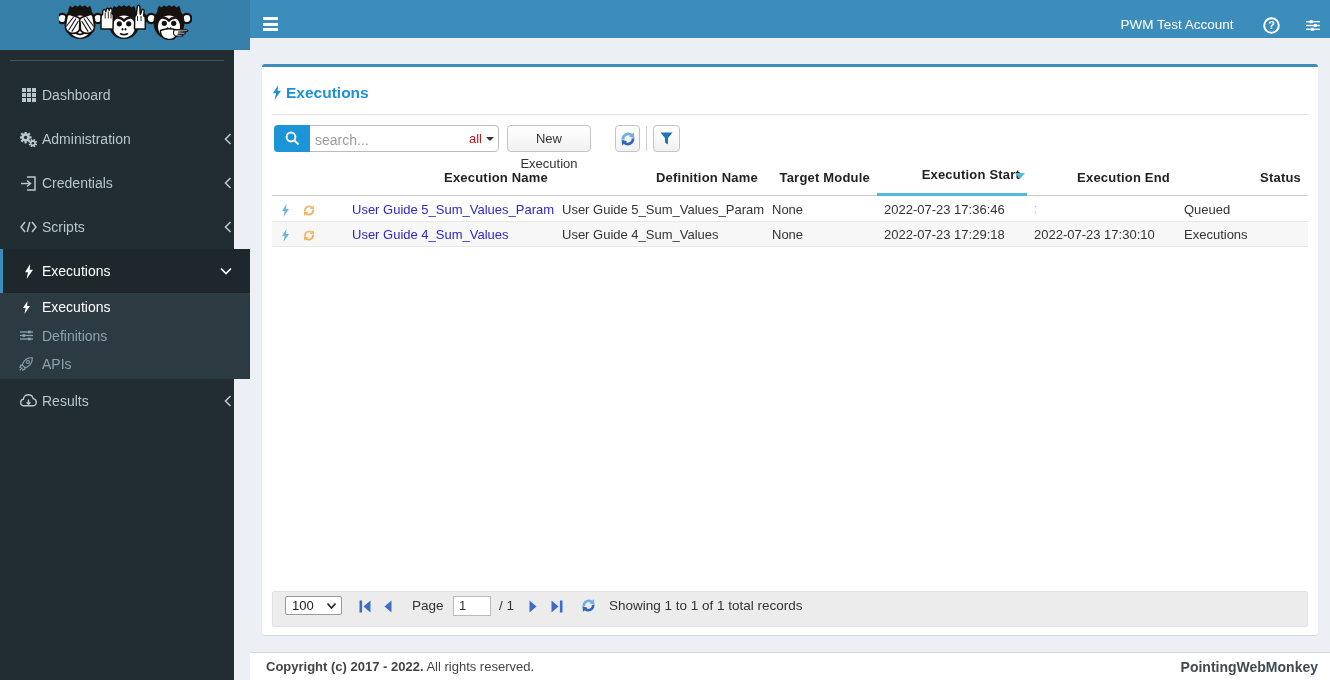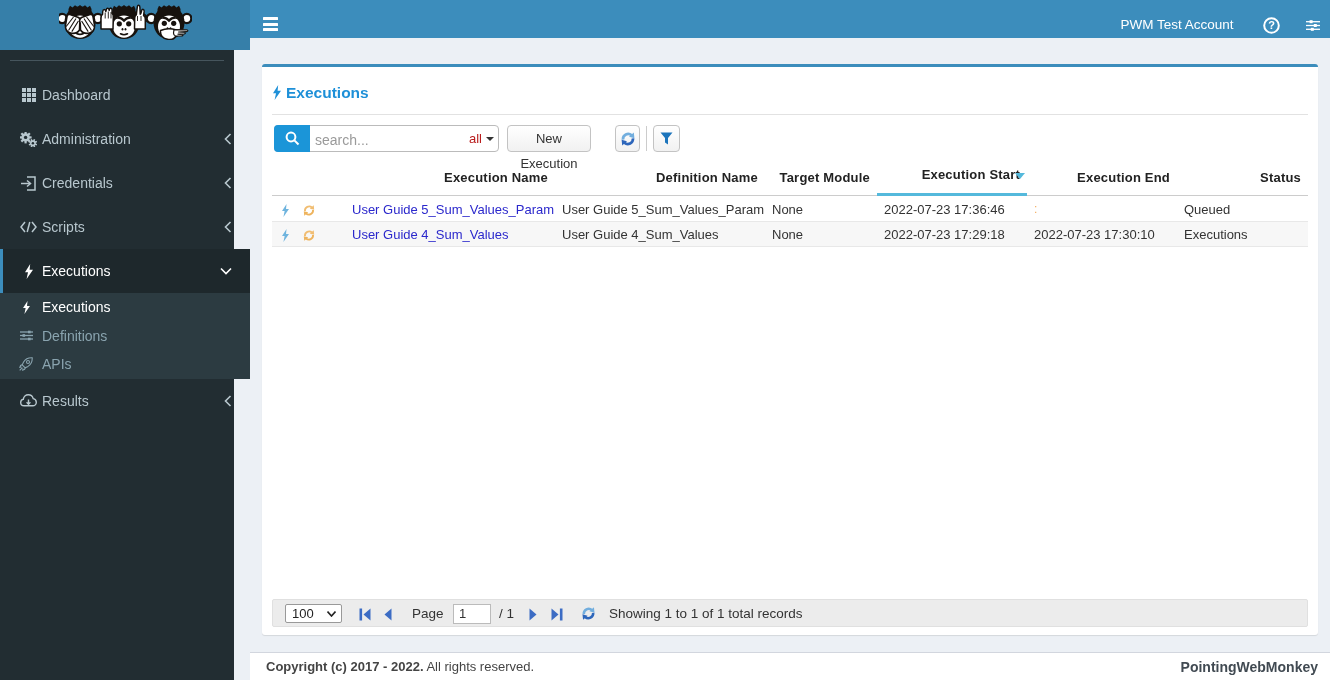--- a/index.html
+++ b/index.html
@@ -47,21 +47,21 @@
 table.ft { margin-top:9px; border-collapse:separate; border-spacing:0; table-layout:fixed; width:1036px; font-size:13px; color:#333; }
 table.ft th { font-size:13px; letter-spacing:0.2px; color:#222; text-align:right; font-weight:bold; padding:6px 7px 7px 7px; border-bottom:1px solid #ccc; }
 table.ft th.sorted { padding-bottom:11px; border-bottom:3px solid #54b9dc; }
 table.ft th.sorted { position:relative; }
 table.ft td { padding:5px 7px 4px 7px; line-height:15px; border-bottom:1px solid #e8e8e8; white-space:nowrap;margin-left:16px; }
 table.ft tr.odd td { background:#f7f7f7; }
 a.xlink { color:#2b28cc; text-decoration:none; }
 .sortcaret { display:inline-block; width:0; height:0; border-left:5px solid transparent; border-right:5px solid transparent; border-top:6px solid #54b9dc; position:absolute; right:2px; top:12px; }
 .rowicons svg { vertical-align:middle; }
 
-.pgbar { position:absolute; left:10px; bottom:8px; width:1036px; height:28px; background:#ececec; border:1px solid #e0e0e0; border-radius:2px; }
+.pgbar { position:absolute; left:10px; bottom:8px; width:1036px; height:36px; background:#ececec; border:1px solid #e0e0e0; border-radius:2px; }
 .pgbar .sel { position:absolute; left:12px; top:4px; width:57px; height:19px; border:1px solid #999; background:#fff; font-size:13px; color:#222; padding-left:6px; line-height:17px; border-radius:2px; }
 .pgbar .sel .caret { position:absolute; left:41px; top:6px; width:9px; height:6px; } .pgbar .sel .caret svg { display:block; }
 .pgico { position:absolute; top:7px; }
 .pglabel { position:absolute; top:0; height:28px; line-height:28px; font-size:13.5px; color:#333; }
 .pginput { position:absolute; left:180px; top:4px; width:38px; height:20px; border:1px solid #bbb; background:#fff; font-size:13px; color:#333; padding-left:5px; line-height:18px; }
 
 .footer { position:absolute; left:250px; top:652px; width:1080px; height:28px; background:#fff; border-top:1px solid #d2d6de; font-size:13px; color:#444; }
 .footer .left { position:absolute; left:16px; top:6px; }
 .footer .right { position:absolute; right:12px; top:6px; font-weight:bold; font-size:14px; color:#414a52;padding-left:29px; }
 </style>

